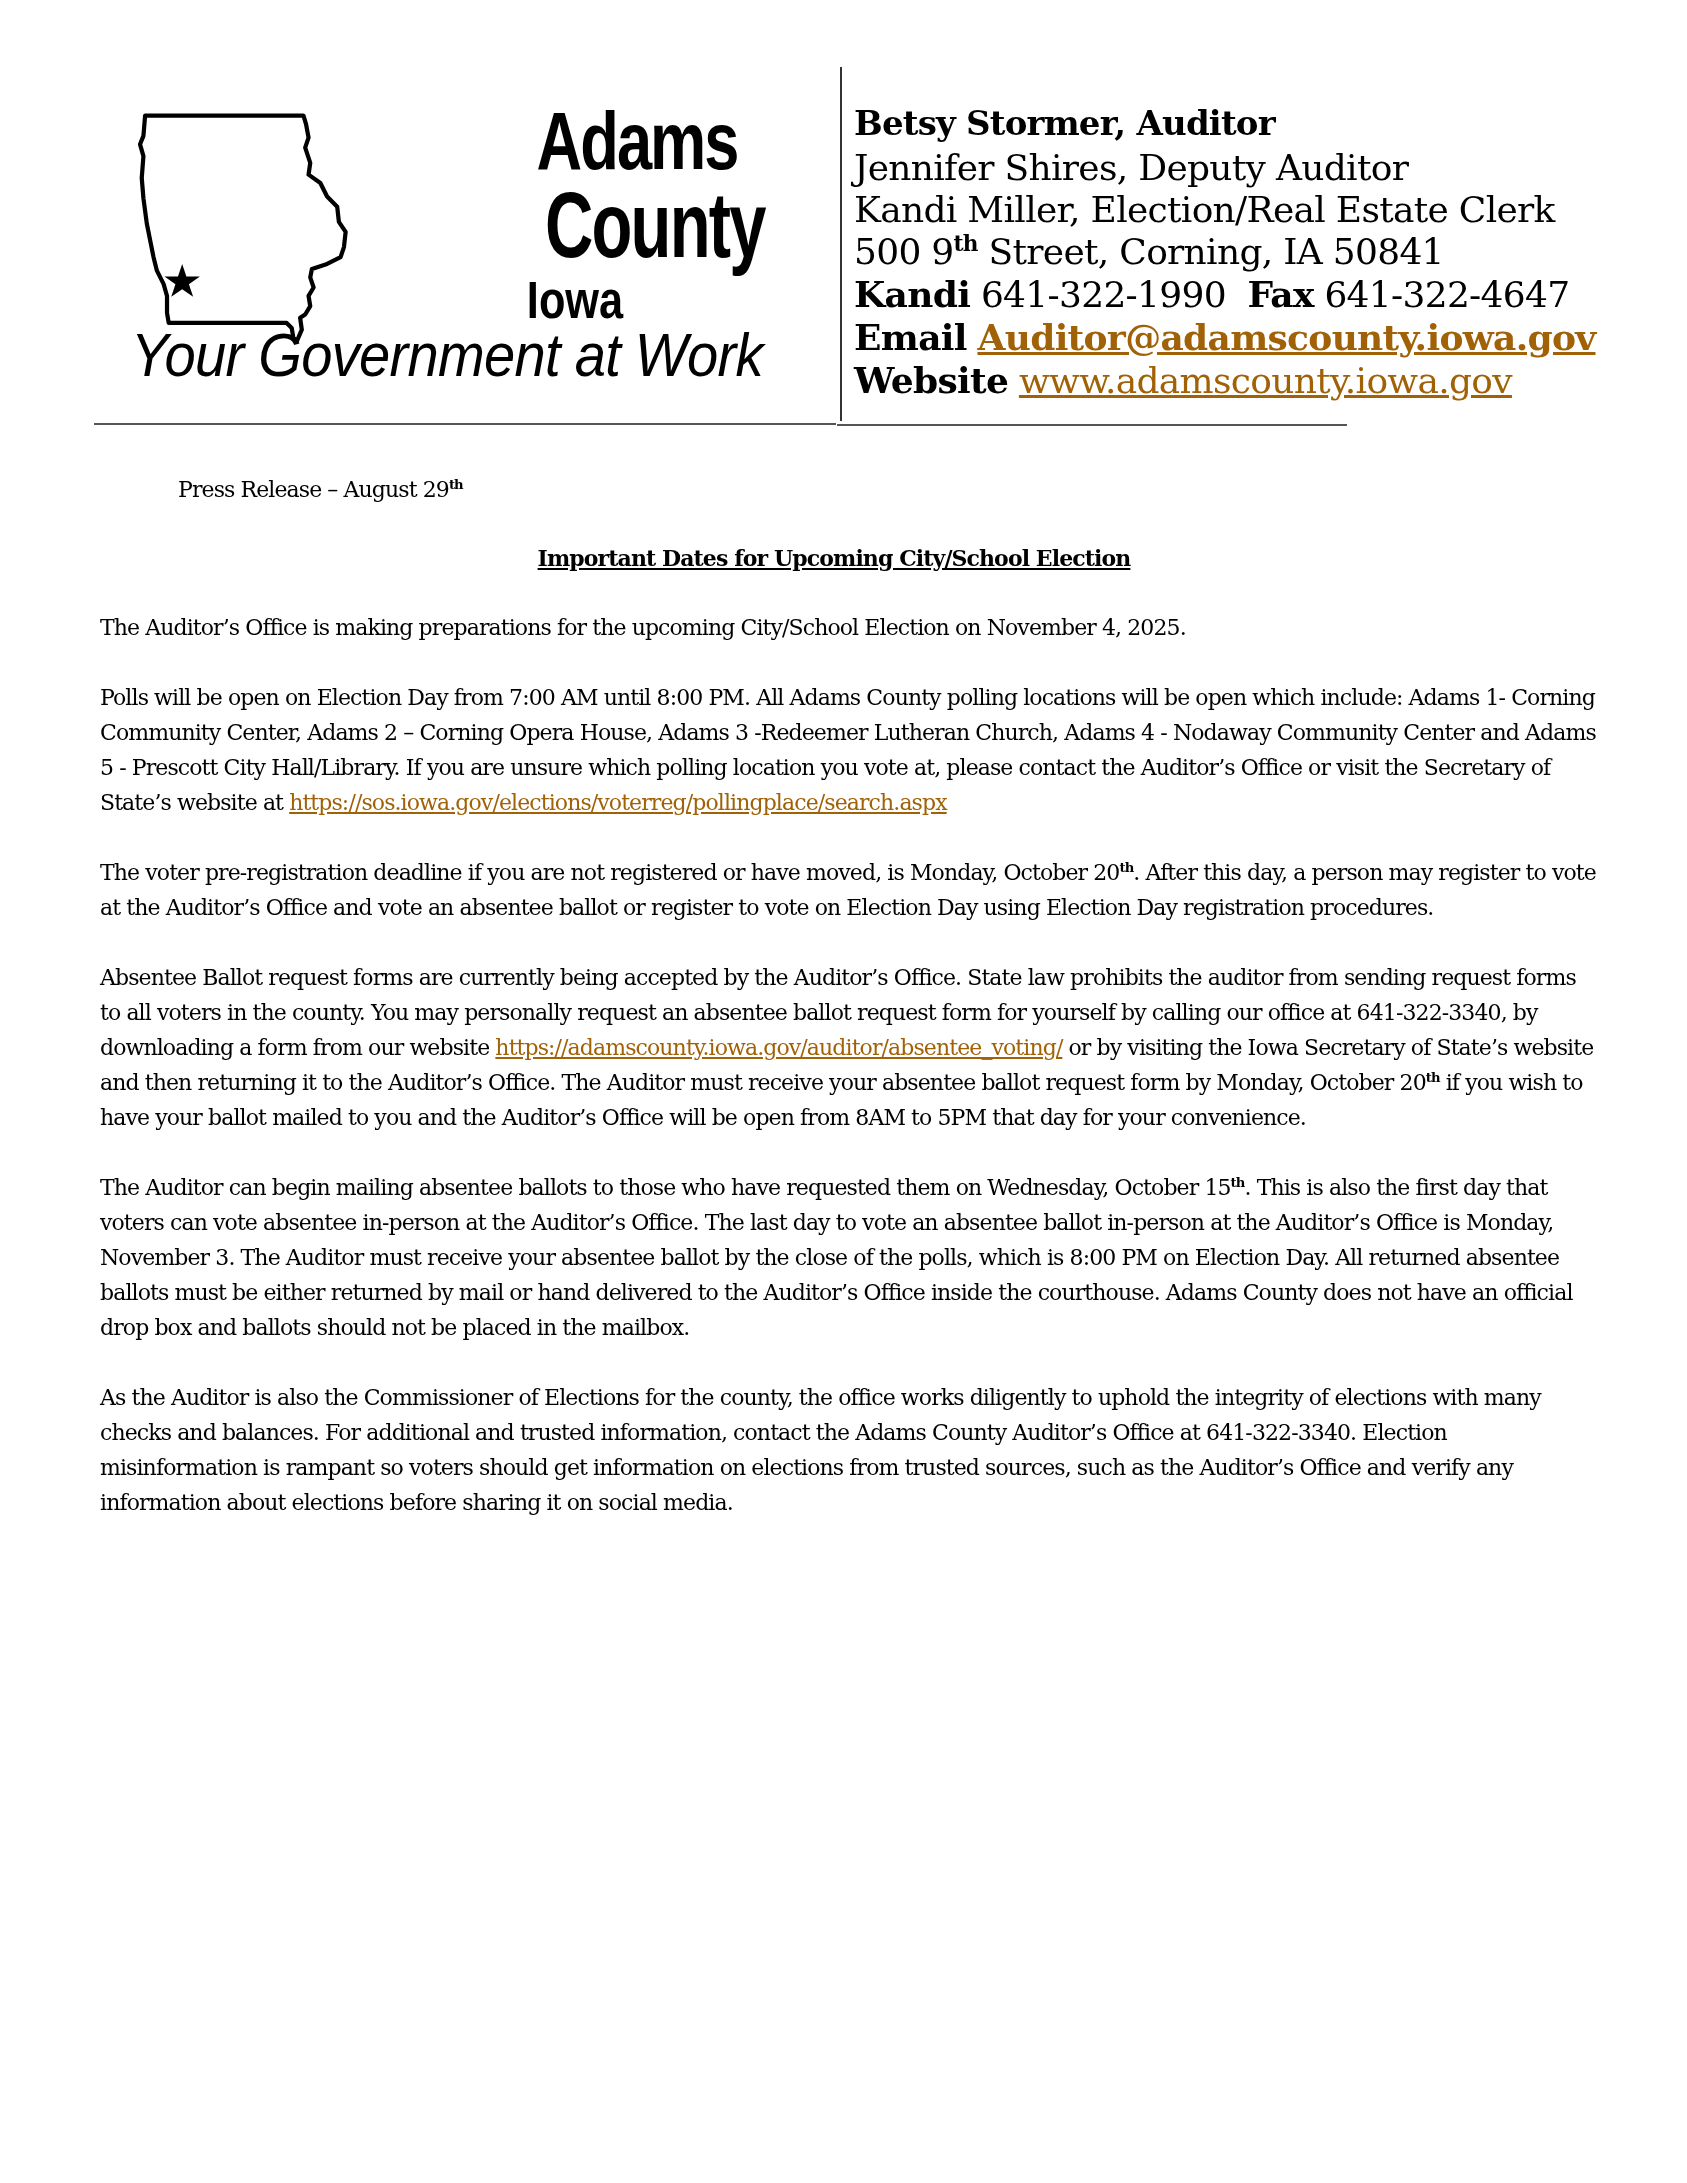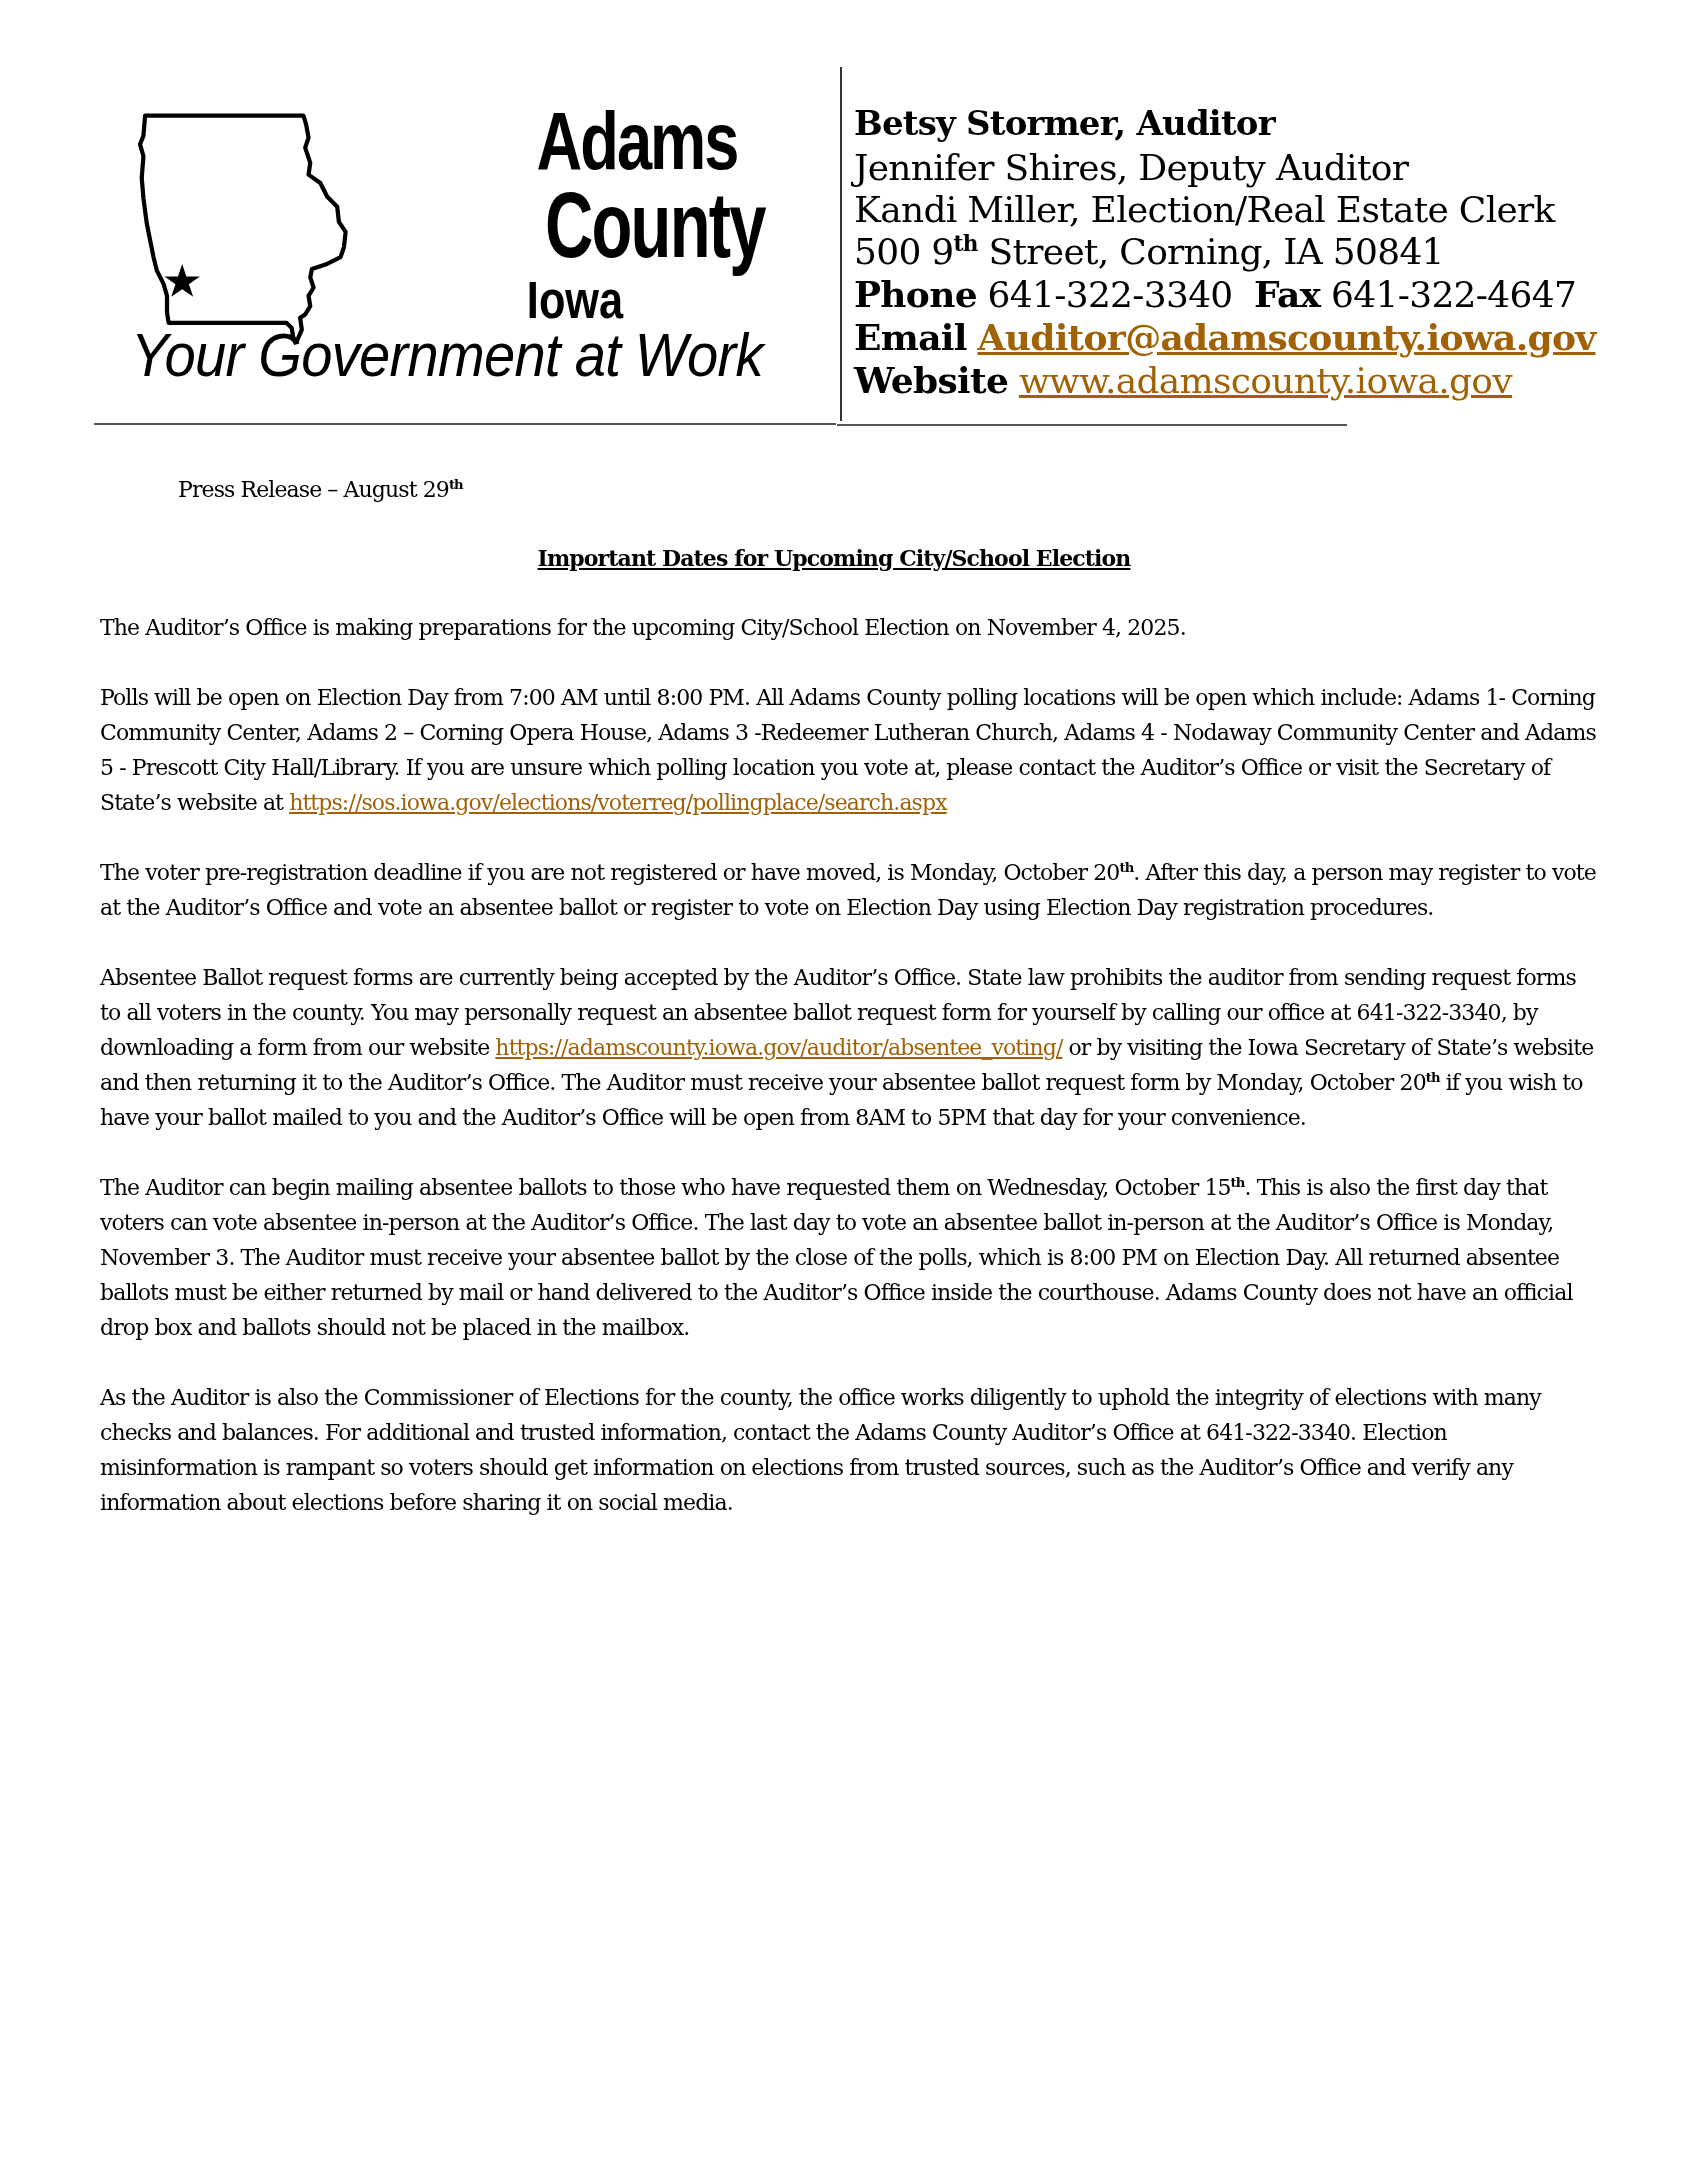--- a/index.html
+++ b/index.html
@@ -44,21 +44,21 @@
 
 <div class="vline"></div>
 <div class="hrule1"></div>
 <div class="hrule2"></div>
 
 <div class="contact">
   <div class="line name">Betsy Stormer, Auditor</div>
   <div class="line">Jennifer Shires, Deputy Auditor</div>
   <div class="line">Kandi Miller, Election/Real Estate Clerk</div>
   <div class="line"><span>500 9</span><sup>th</sup><span> Street, Corning, IA 50841</span></div>
-  <div class="line"><b>Phone</b> <span>641-322-3340</span>&nbsp; <b>Fax</b> <span>641-322-4647</span></div>
+  <div class="line"><b>Kandi</b> <span>641-322-1990</span>&nbsp; <b>Fax</b> <span>641-322-4647</span></div>
   <div class="line"><b>Email</b> <a class="link email-link">Auditor@adamscounty.iowa.gov</a></div>
   <div class="line"><b>Website</b> <a class="link">www.adamscounty.iowa.gov</a></div>
 </div>
 
 <div class="doc">
   <div class="press-date"><span>Press Release – August 29</span><sup>th</sup></div>
   <div class="title">Important Dates for Upcoming City/School Election</div>
   <p class="para">The Auditor’s Office is making preparations for the upcoming City/School Election on November 4, 2025.</p>
   <p class="para"><span>Polls will be open on Election Day from 7:00 AM until 8:00 PM.  All Adams County polling locations will be open which include:  Adams 1- Corning Community Center, Adams 2 – Corning Opera House, Adams 3 -Redeemer Lutheran Church, Adams 4 - Nodaway Community Center and Adams 5 - Prescott City Hall/Library.  If you are unsure which polling location you vote at, please contact the Auditor’s Office or visit the Secretary of State’s website at </span><a class="link">https://sos.iowa.gov/elections/voterreg/pollingplace/search.aspx</a></p>
   <p class="para"><span>The voter pre-registration deadline if you are not registered or have moved, is Monday, October 20</span><sup>th</sup><span>.  After this day, a person may register to vote at the Auditor’s Office and vote an absentee ballot or register to vote on Election Day using Election Day registration procedures.</span></p>

